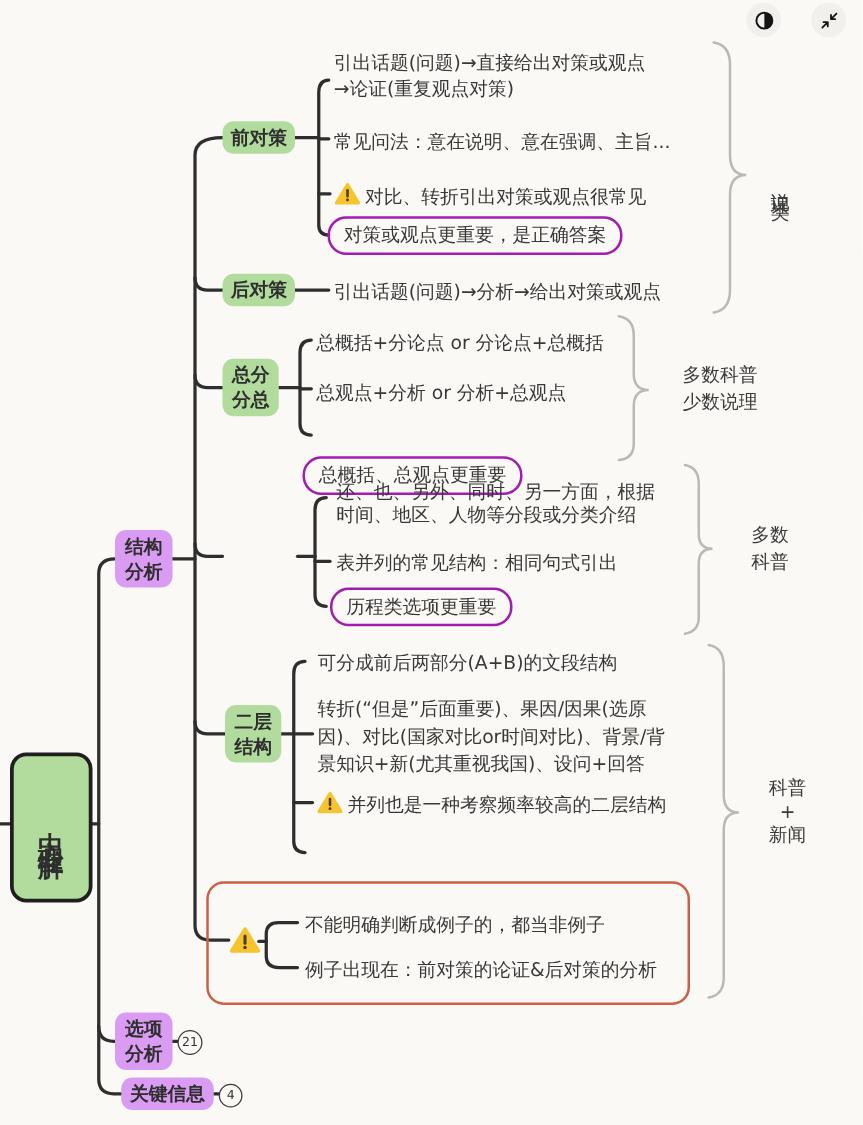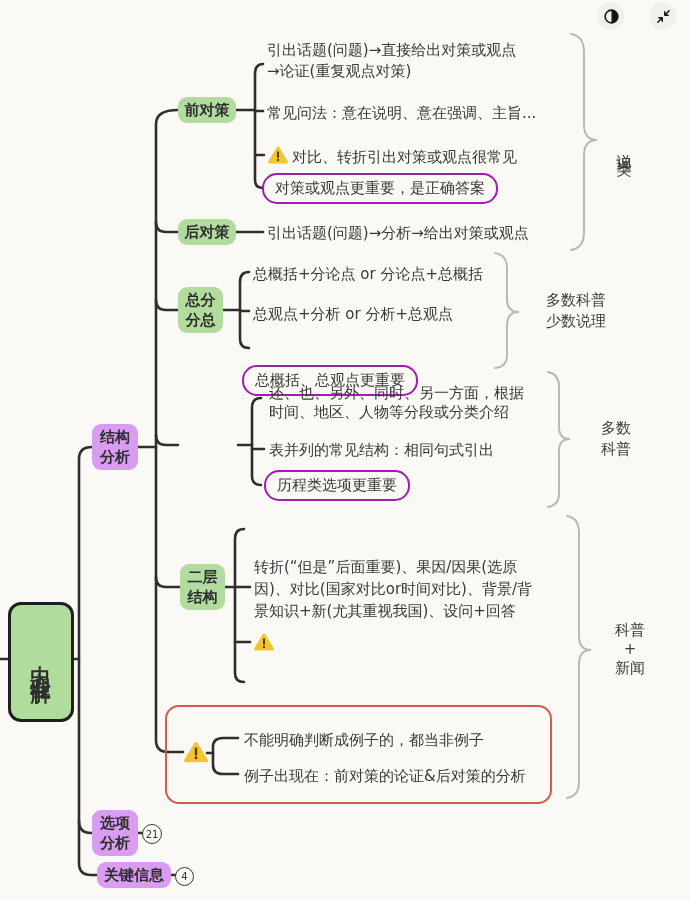--- a/index.html
+++ b/index.html
@@ -118,28 +118,30 @@
   <div class="txt" style="left:253px;top:304px;">总观点+分析 or 分析+总观点</div>
   <div class="hl" style="left:242px;top:333px;margin-top:32px;">总概括、总观点更重要</div>
 
   <div class="txt tight" style="left:269px;top:384px;">还、也、另外、同时、另一方面，根据
 时间、地区、人物等分段或分类介绍</div>
   <div class="txt" style="left:269px;top:440px;">表并列的常见结构：相同句式引出</div>
   <div class="hl" style="left:264px;top:470px;">历程类选项更重要</div>
 
   <div class="node green" style="left:180px;top:564px;width:45px;height:46px;">二层
 结构</div>
+  <div class="txt" style="left:254px;top:520px;">可分成前后两部分(A+B)的文段结构</div>
   <div class="txt wide" style="left:254px;top:556px;">转折(“但是”后面重要)、果因/因果(选原
 因)、对比(国家对比or时间对比)、背景/背
 景知识+新(尤其重视我国)、设问+回答</div>
   <svg class="warnicon" style="left:254px;top:633px;" width="20" height="18" viewBox="0 0 24 21">
     <path d="M12 1.8 L22.6 19.2 H1.4 Z" fill="#F5C42E" stroke="#F5C42E" stroke-width="3" stroke-linejoin="round"></path>
     <path d="M12 7.2 V13" stroke="#4d3b05" stroke-width="2.4" stroke-linecap="round"></path>
     <circle cx="12" cy="16.4" r="1.4" fill="#4d3b05"></circle>
   </svg>
+  <div class="txt" style="left:278px;top:634px;">并列也是一种考察频率较高的二层结构</div>
 
   <div class="bigbox" style="left:165px;top:705px;width:383px;height:95px;"></div>
   <svg class="warnicon" style="left:184px;top:741px;" width="24" height="22" viewBox="0 0 24 21">
     <path d="M12 1.8 L22.6 19.2 H1.4 Z" fill="#F5C42E" stroke="#F5C42E" stroke-width="3" stroke-linejoin="round"></path>
     <path d="M12 7.2 V13" stroke="#4d3b05" stroke-width="2.4" stroke-linecap="round"></path>
     <circle cx="12" cy="16.4" r="1.4" fill="#4d3b05"></circle>
   </svg>
   <div class="txt" style="left:244px;top:730px;">不能明确判断成例子的，都当非例子</div>
   <div class="txt" style="left:244px;top:766px;">例子出现在：前对策的论证&amp;后对策的分析</div>
 

